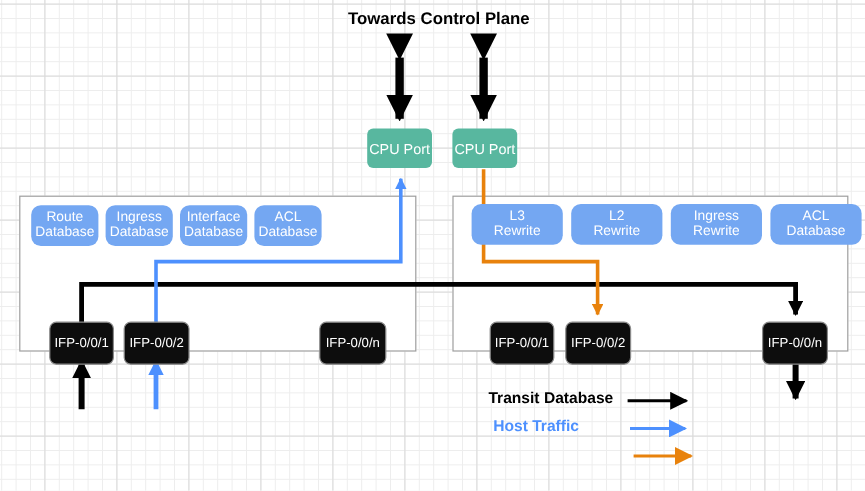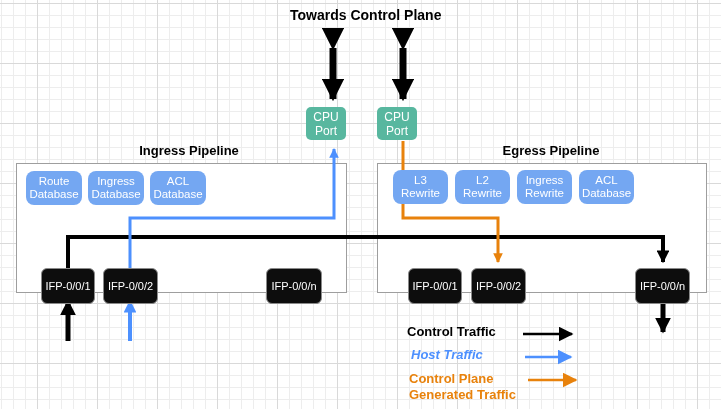--- a/index.html
+++ b/index.html
@@ -25,46 +25,46 @@
   }
 
   .pipeline-title {
     width:200px; text-align:center; font-weight:bold; font-size:13px; color:#000;
   }
   .pipeline-box {
     background:#ffffff; border:1px solid #9e9e9e;
   }
 
   .cpu-port {
-    width:40px; height:33px; background:#58b79f; border-radius:5px;
+    width:54px; height:33px; background:#58b79f; border-radius:5px;
     color:#ffffff; font-size:12px; line-height:14px; text-align:center;
     display:flex; align-items:center; justify-content:center;
     z-index:3;
   }
 
   .module-row { display:flex; z-index:3; }
   .module {
     height:34px; background:#74a7f2; border-radius:8px;
     color:#ffffff; font-size:11.5px; line-height:13px; text-align:center;
     display:flex; align-items:center; justify-content:center;
     padding:0 13px;
   }
   .module-row.ingress .module { width:56px; margin-right:6px; }
-  .module-row.egress  .module { width:55px; margin-right:7px; }
+  .module-row.egress  .module { width:76px; margin-right:7px; }
 
   .ifp {
     height:36px; background:#0d0d0d; border:1px solid #8a8a8a; border-radius:6px;
     color:#ffffff; font-size:11px;
     display:flex; align-items:center; justify-content:center;
     z-index:3;
   }
 
   .legend-label { font-weight:bold; font-size:13px; line-height:16px; }
   .legend-transit { color:#000000; }
-  .legend-host    { color:#4d90fe;font-style:italic; }
+  .legend-host    { color:#4d90fe; }
   .legend-control { color:#e8820c; width:126px; }
 
   svg.connector-layer { position:absolute; left:0; top:0; z-index:2; }
   .layer1 { z-index:1; }
   .layer3 { z-index:3; }
 </style>
 </head>
 <body>
 
 <div class="stage">
@@ -107,44 +107,42 @@
     <line x1="130" y1="341" x2="130" y2="301" stroke="#4d90fe" stroke-width="4" marker-end="url(#ah-blue)"></line>
 
     <line x1="663" y1="294" x2="663" y2="332" stroke="#000" stroke-width="5" marker-end="url(#ah-black)"></line>
 
     <line x1="523" y1="334" x2="572" y2="334" stroke="#000" stroke-width="2.5" marker-end="url(#ah-black-lg)"></line>
     <line x1="525" y1="357" x2="571" y2="357" stroke="#4d90fe" stroke-width="2.5" marker-end="url(#ah-blue-lg)"></line>
     <line x1="528" y1="380" x2="576" y2="380" stroke="#e8820c" stroke-width="2.5" marker-end="url(#ah-orange-lg)"></line>
   </svg>
 
   <div class="abs diagram-title layer3">Towards Control Plane</div>
-  <div class="abs pipeline-title layer3" style="left:89px; top:143px;">Ingress Pipeline</div>
-  <div class="abs pipeline-title layer3" style="left:451px; top:143px;">Egress Pipeline</div>
 
   <div class="abs cpu-port" style="left:306px; top:107px;">CPU Port</div>
   <div class="abs cpu-port" style="left:377px; top:107px;">CPU Port</div>
 
   <div class="abs module-row ingress" style="left:26px; top:171px;">
     <div class="module">Route Database</div>
     <div class="module">Ingress Database</div>
+    <div class="module">Interface Database</div>
     <div class="module">ACL Database</div>
   </div>
 
   <div class="abs module-row egress" style="left:393px; top:170px;">
     <div class="module">L3 Rewrite</div>
     <div class="module">L2 Rewrite</div>
     <div class="module">Ingress Rewrite</div>
     <div class="module">ACL Database</div>
   </div>
 
   <div class="abs ifp" style="left:41px; top:268px; width:54px;">IFP-0/0/1</div>
   <div class="abs ifp" style="left:103px; top:268px; width:55px;">IFP-0/0/2</div>
   <div class="abs ifp" style="left:266px; top:268px; width:56px;">IFP-0/0/n</div>
 
   <div class="abs ifp" style="left:408px; top:268px; width:54px;">IFP-0/0/1</div>
   <div class="abs ifp" style="left:471px; top:268px; width:55px;">IFP-0/0/2</div>
   <div class="abs ifp" style="left:635px; top:268px; width:55px;">IFP-0/0/n</div>
 
-  <div class="abs legend-label legend-transit layer3" style="left:407px; top:324px;">Control Traffic</div>
+  <div class="abs legend-label legend-transit layer3" style="left:407px; top:324px;">Transit Database</div>
   <div class="abs legend-label legend-host layer3" style="left:411px; top:347px;">Host Traffic</div>
-  <div class="abs legend-label legend-control layer3" style="left:409px; top:371px;">Control Plane Generated Traffic</div>
 
 </div>
 
 </body></html>

